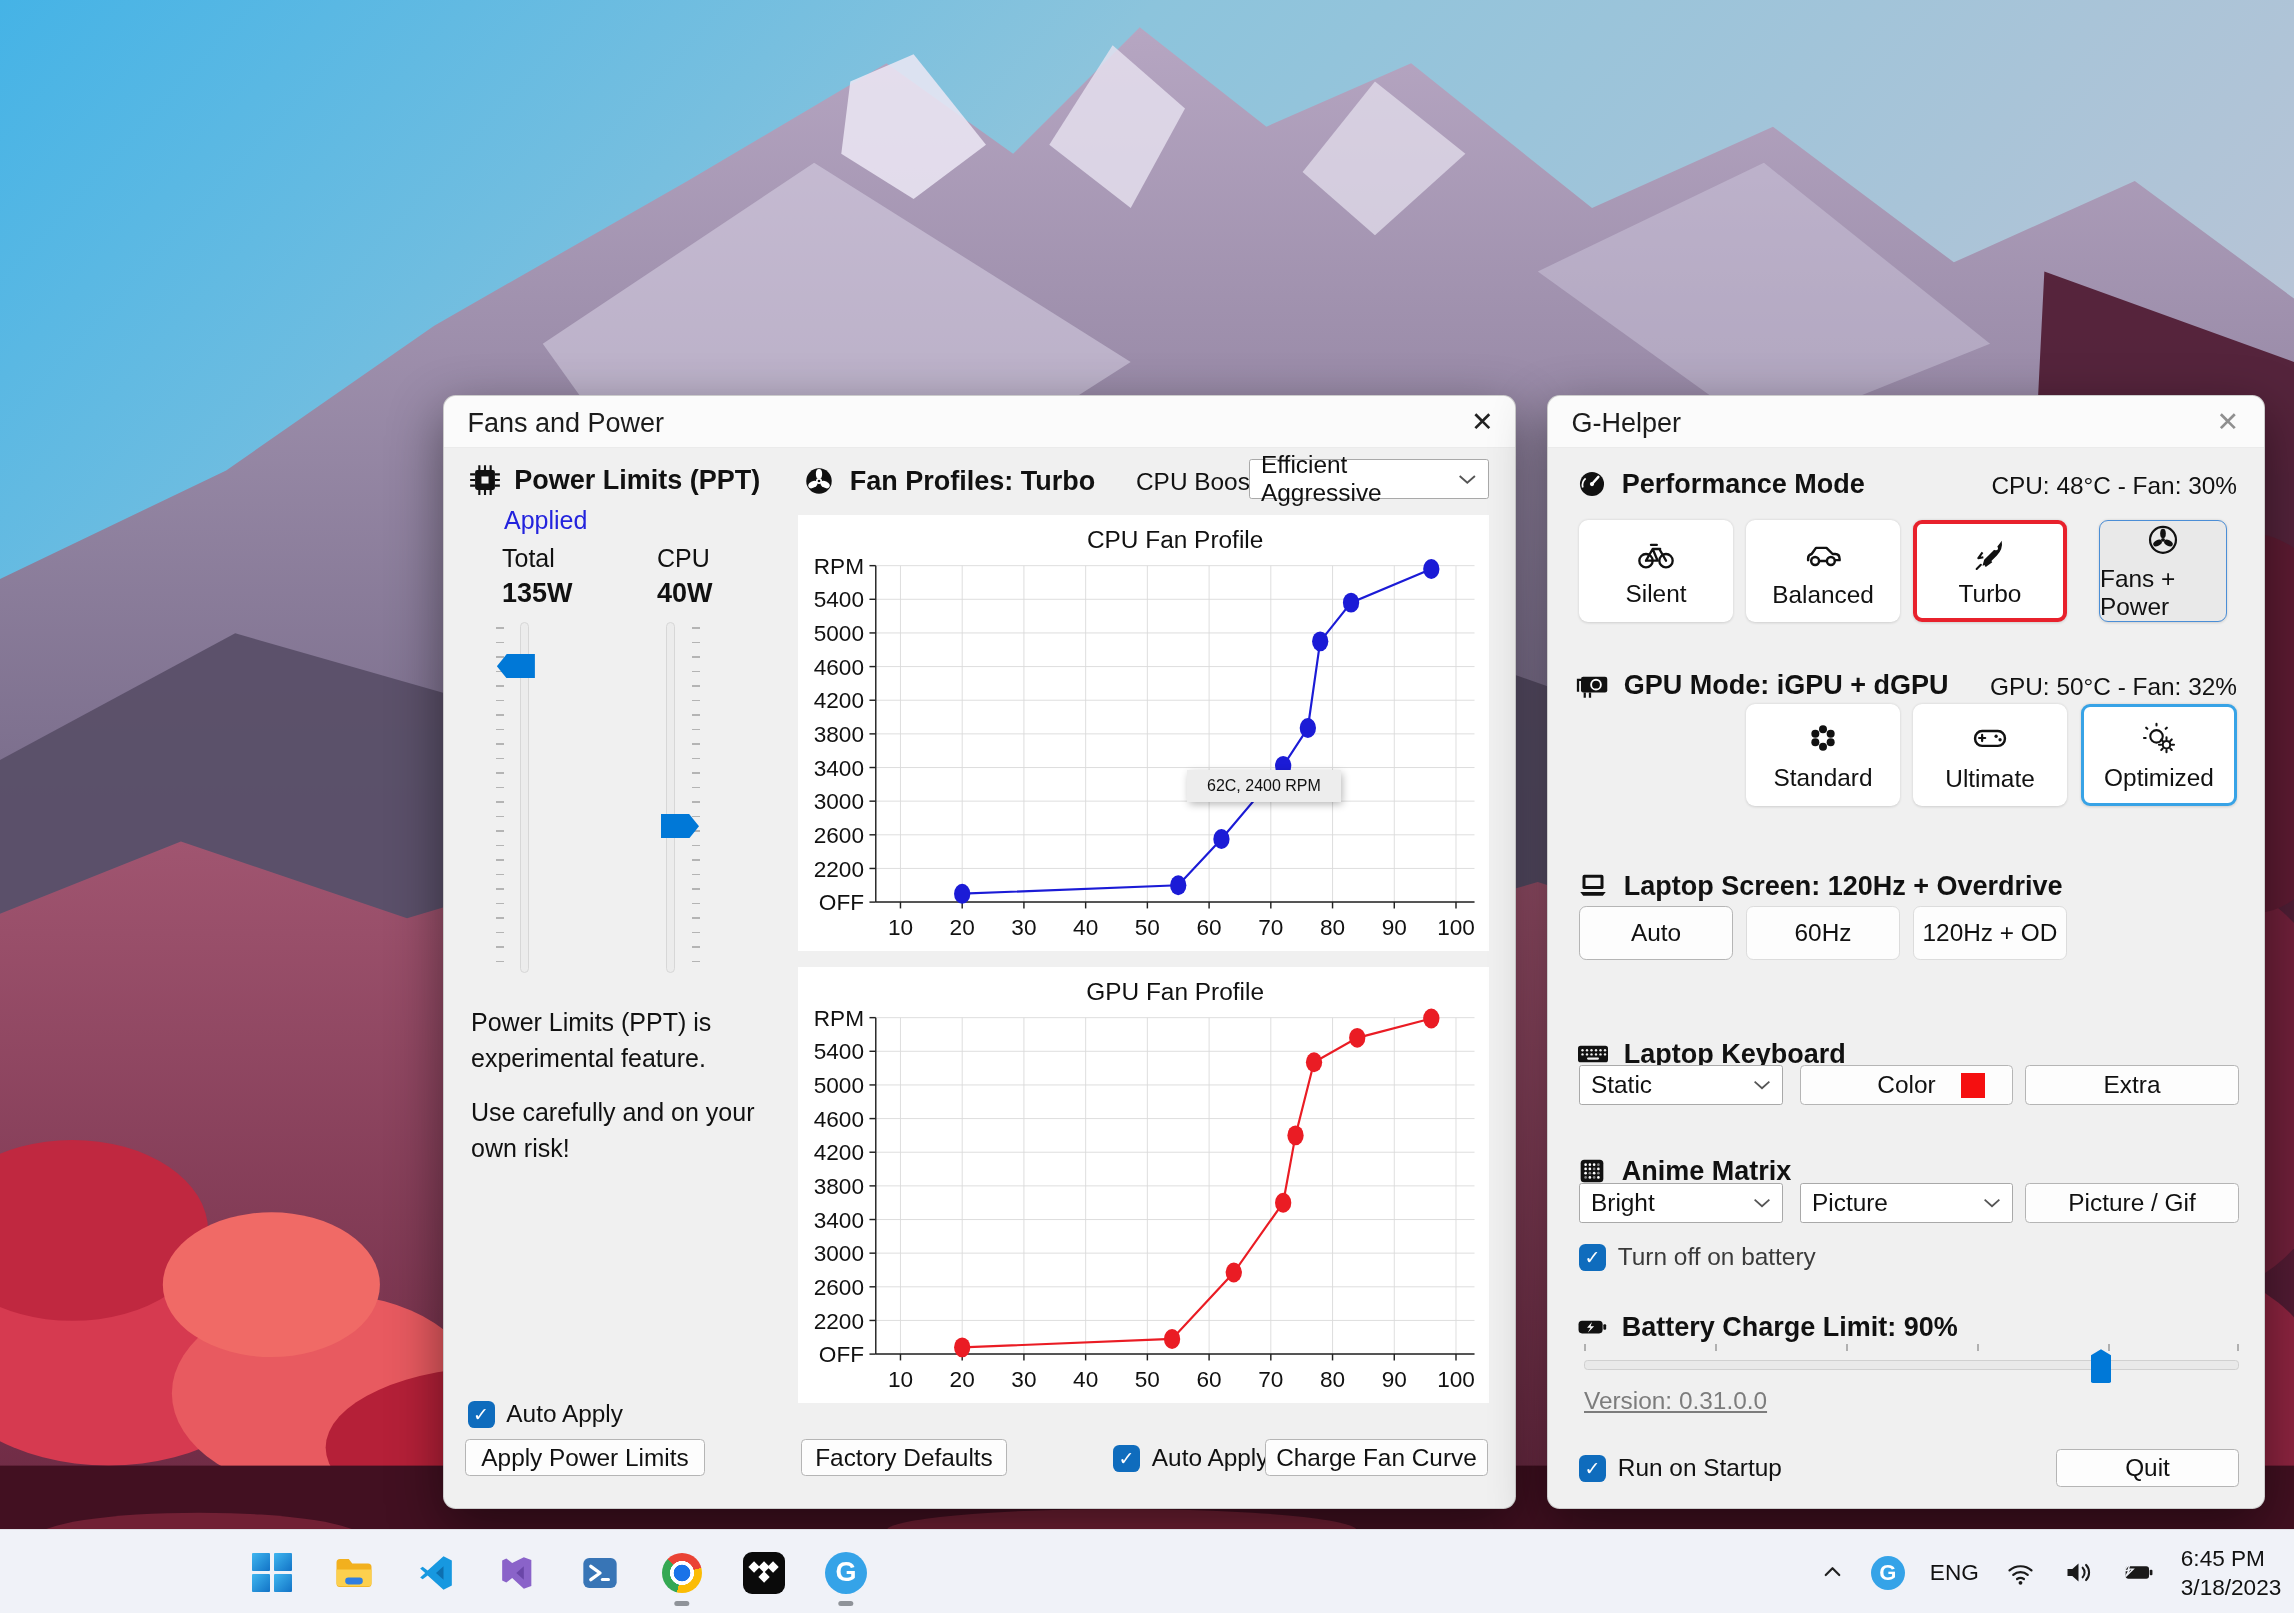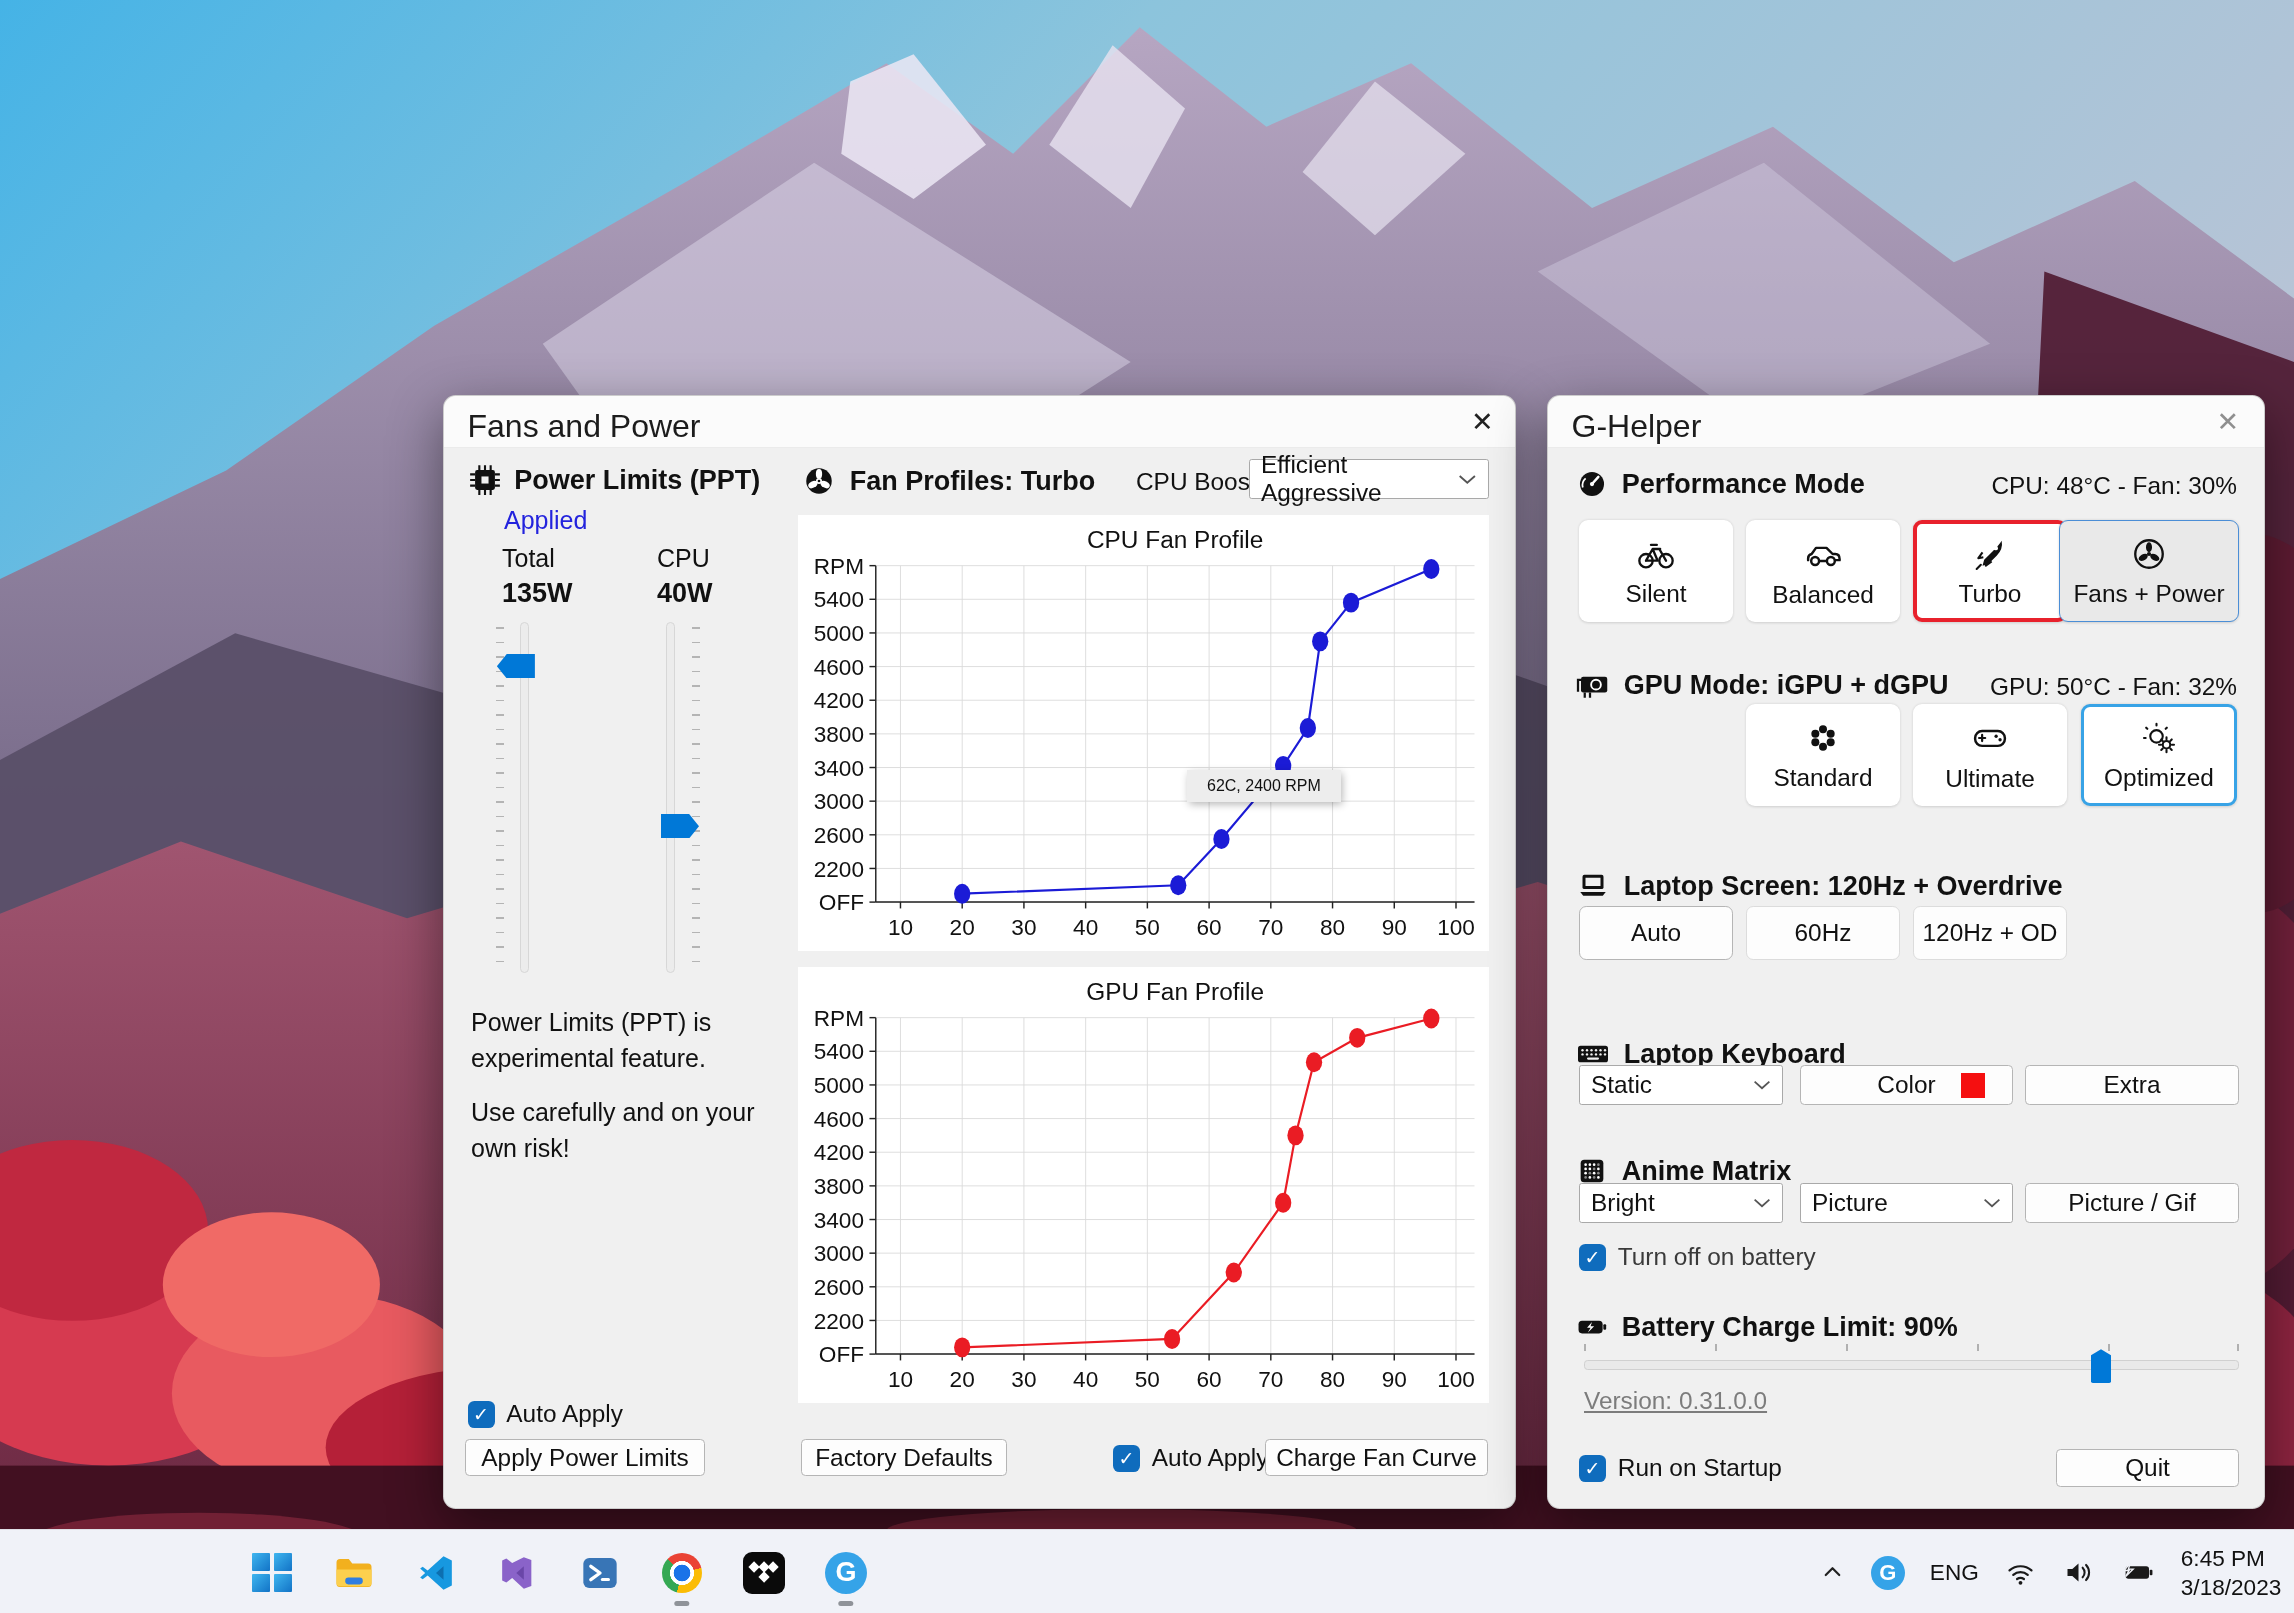--- a/index.html
+++ b/index.html
@@ -5,21 +5,21 @@
   html,body{margin:0;padding:0}
   body{width:2294px;height:1614px;position:relative;overflow:hidden;
        font-family:"Liberation Sans","DejaVu Sans",sans-serif;color:#111;background:#444}
   .wall{position:absolute;inset:0;width:2294px;height:1614px}
 
   
   .window{position:absolute;background:#f0f0f0;border-radius:12.7px;
           box-shadow:0 18px 54px rgba(0,0,0,.45);border:0.9px solid rgba(0,0,0,.15)}
   .titlebar{position:absolute;left:0;top:0;right:0;height:51px;background:#fbfbfb;
             border-radius:12.7px 12.7px 0 0;border-bottom:0.9px solid #ebebeb}
-  .title{position:absolute;left:23.5px;top:11.8px;font-size:32px;color:#1c1c1c}
+  .title{position:absolute;left:23.5px;top:11.8px;font-size:27px;color:#1c1c1c}
   .close{position:absolute;top:7.2px;width:40px;height:38px;font-size:27px;line-height:38px;
          text-align:center;color:#222}
   .close.gray{color:#8f8f8f}
 
   .hrow{position:absolute;display:flex;align-items:center;gap:12.7px;font-weight:bold;font-size:27px;white-space:nowrap}
   .status{position:absolute;font-size:24.4px;white-space:nowrap}
 
   .mode-btn{position:absolute;width:154px;height:102px;background:#fff;border-radius:9px;
             box-shadow:0 0.9px 2.7px rgba(0,0,0,.14);display:flex;flex-direction:column;
             align-items:center;justify-content:center;gap:6.3px;box-sizing:border-box}
@@ -421,21 +421,21 @@
   </div>
   <div class="mode-btn sel-red" style="left:365px;top:124px">
     <svg width="40" height="40" viewBox="0 0 48 48">
       <path d="M38 8 q2 10 -6 18 l-10 10 -7 2 2-7 10-10 q8-8 11-13z" fill="#111"></path>
       <circle cx="31" cy="17" r="2.6" fill="#fff"></circle>
       <path d="M16 28 l-6 1 5-7 M20 32 l-1 6 7-5" stroke="#111" stroke-width="2.5" fill="none" stroke-linejoin="round"></path>
       <path d="M13 37 l-5 5" stroke="#111" stroke-width="2.5" stroke-linecap="round"></path>
     </svg>
     <div class="ml">Turbo</div>
   </div>
-  <div class="mode-btn active-gray" style="left:511px;top:124px;width:180px">
+  <div class="mode-btn active-gray" style="left:551px;top:124px;width:128px">
     <svg width="40" height="40" viewBox="0 0 48 48">
       <circle cx="24" cy="24" r="16.5" fill="none" stroke="#111" stroke-width="2.8"></circle>
       <g fill="#111">
         <ellipse cx="24" cy="16" rx="3.6" ry="6"></ellipse>
         <ellipse cx="24" cy="16" rx="3.6" ry="6" transform="rotate(120 24 24)"></ellipse>
         <ellipse cx="24" cy="16" rx="3.6" ry="6" transform="rotate(240 24 24)"></ellipse>
         <circle cx="24" cy="24" r="2.5"></circle>
       </g>
     </svg>
     <div class="ml">Fans + Power</div>

